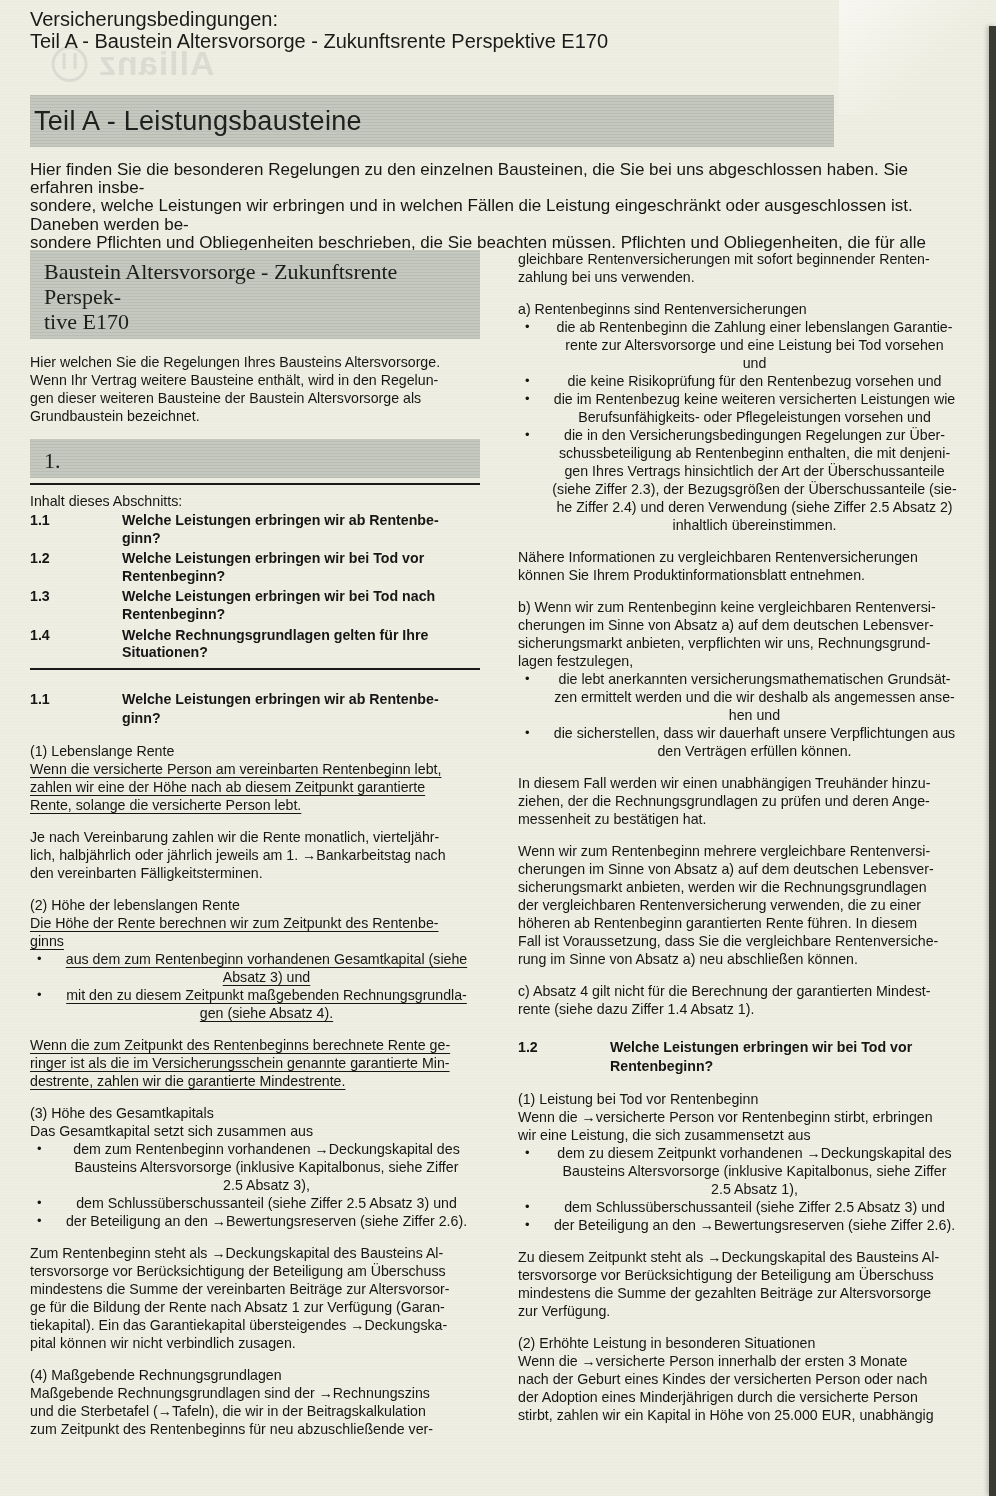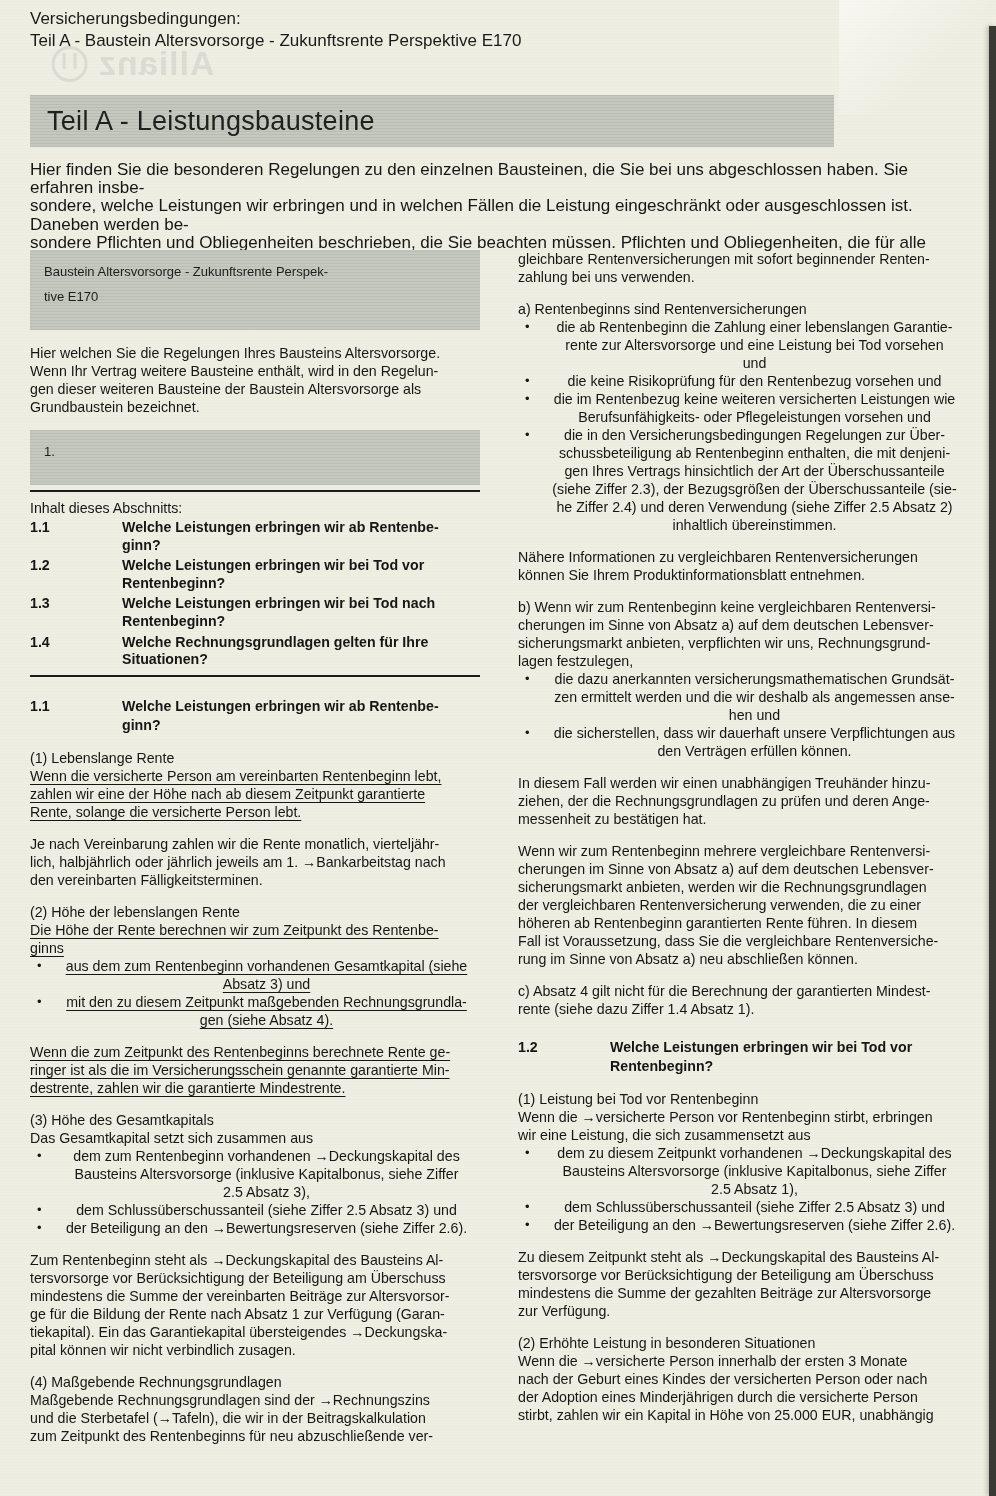--- a/index.html
+++ b/index.html
@@ -40,29 +40,29 @@
     width:30px;height:30px;border:3px solid rgba(95,100,118,0.13);
     border-radius:50%;display:inline-block;position:relative;
   }
   .wm-circle::after{
     content:"";position:absolute;left:8px;top:4px;width:8px;height:16px;
     border-left:3px solid rgba(95,100,118,0.13);
     border-right:3px solid rgba(95,100,118,0.13);
   }
   .doc-header{
     position:absolute;left:30px;top:8px;
-    font-size:17px;line-height:22px;color:#1a1a18;
+    font-size:20px;line-height:22px;color:#1a1a18;
   }
   .title-bar{
     position:absolute;left:30px;top:95px;width:804px;height:52px;
     background:
       repeating-linear-gradient(0deg, rgba(0,0,0,0.05) 0 1px, rgba(255,255,255,0.04) 1px 3px),
       #c2c6bc;
     display:flex;align-items:center;
-    padding-left:17px;box-sizing:border-box;
+    padding-left:4px;box-sizing:border-box;
     font-size:27px;letter-spacing:0.3px;color:#20201e;
   }
   .intro{
     position:absolute;left:30px;top:161px;width:938px;
     font-size:17px;line-height:18.2px;margin:0;white-space:pre-line;
   }
   .columns{
     position:absolute;left:30px;top:250px;width:938px;
     display:flex;gap:38px;
     font-size:14.2px;line-height:18px;
@@ -73,22 +73,22 @@
   .subhead{font-weight:400;margin:14px 0 0;white-space:pre-line;}
   .u{text-decoration:underline;text-underline-offset:2.5px;text-decoration-thickness:1.3px;}
   .list{margin:0 0 14px;}
   .li{display:flex;}
   .li .dot{width:23px;flex:none;padding-left:7px;box-sizing:border-box;font-size:13px;}
   .li .t{flex:1;white-space:pre-line;text-align:center;}
   .graybox{
     background:
       repeating-linear-gradient(0deg, rgba(0,0,0,0.045) 0 1px, rgba(255,255,255,0.04) 1px 3px),
       #c2c6bc;
-    font-size:13px;line-height:25px;color:#1d1d1b;
-    padding:9px 8px 21px 14px;margin:0 0 14px;
+    font-size:22px;line-height:25px;color:#1d1d1b;
+    padding:9px 8px 5px 14px;margin:0 0 14px;font-family:Liberation Serif, serif;
   }
   .graybox.mb0{margin-bottom:0;}
   .graybox.flex{display:flex;}
   .graybox .num{width:80px;flex:none;}
   .graybox .bt{flex:1;white-space:pre-line;}
   .rule{border-top:2.3px solid #1b1b19;margin:5px 0 7px;}
   .toc{margin:0 0 6px;}
   .toc-h{margin:0 0 2px;}
   .toc-item{display:flex;font-weight:700;line-height:17.6px;margin-bottom:3px;}
   .toc-item .num{width:92px;flex:none;}
@@ -251,21 +251,21 @@
         </div>
         <p class="para">Nähere Informationen zu vergleichbaren Rentenversicherungen
 können Sie Ihrem Produktinformationsblatt entnehmen.</p>
         <p class="para mb0">b) Wenn wir zum Rentenbeginn keine vergleichbaren Rentenversi-
 cherungen im Sinne von Absatz a) auf dem deutschen Lebensver-
 sicherungsmarkt anbieten, verpflichten wir uns, Rechnungsgrund-
 lagen festzulegen,</p>
         <div class="list">
           <div class="li">
             <span class="dot">•</span>
-            <span class="t">die dazu anerkannten versicherungsmathematischen Grundsät-
+            <span class="t">die lebt anerkannten versicherungsmathematischen Grundsät-
 zen ermittelt werden und die wir deshalb als angemessen anse-
 hen und</span>
           </div>
           <div class="li">
             <span class="dot">•</span>
             <span class="t">die sicherstellen, dass wir dauerhaft unsere Verpflichtungen aus
 den Verträgen erfüllen können.</span>
           </div>
         </div>
         <p class="para">In diesem Fall werden wir einen unabhängigen Treuhänder hinzu-

